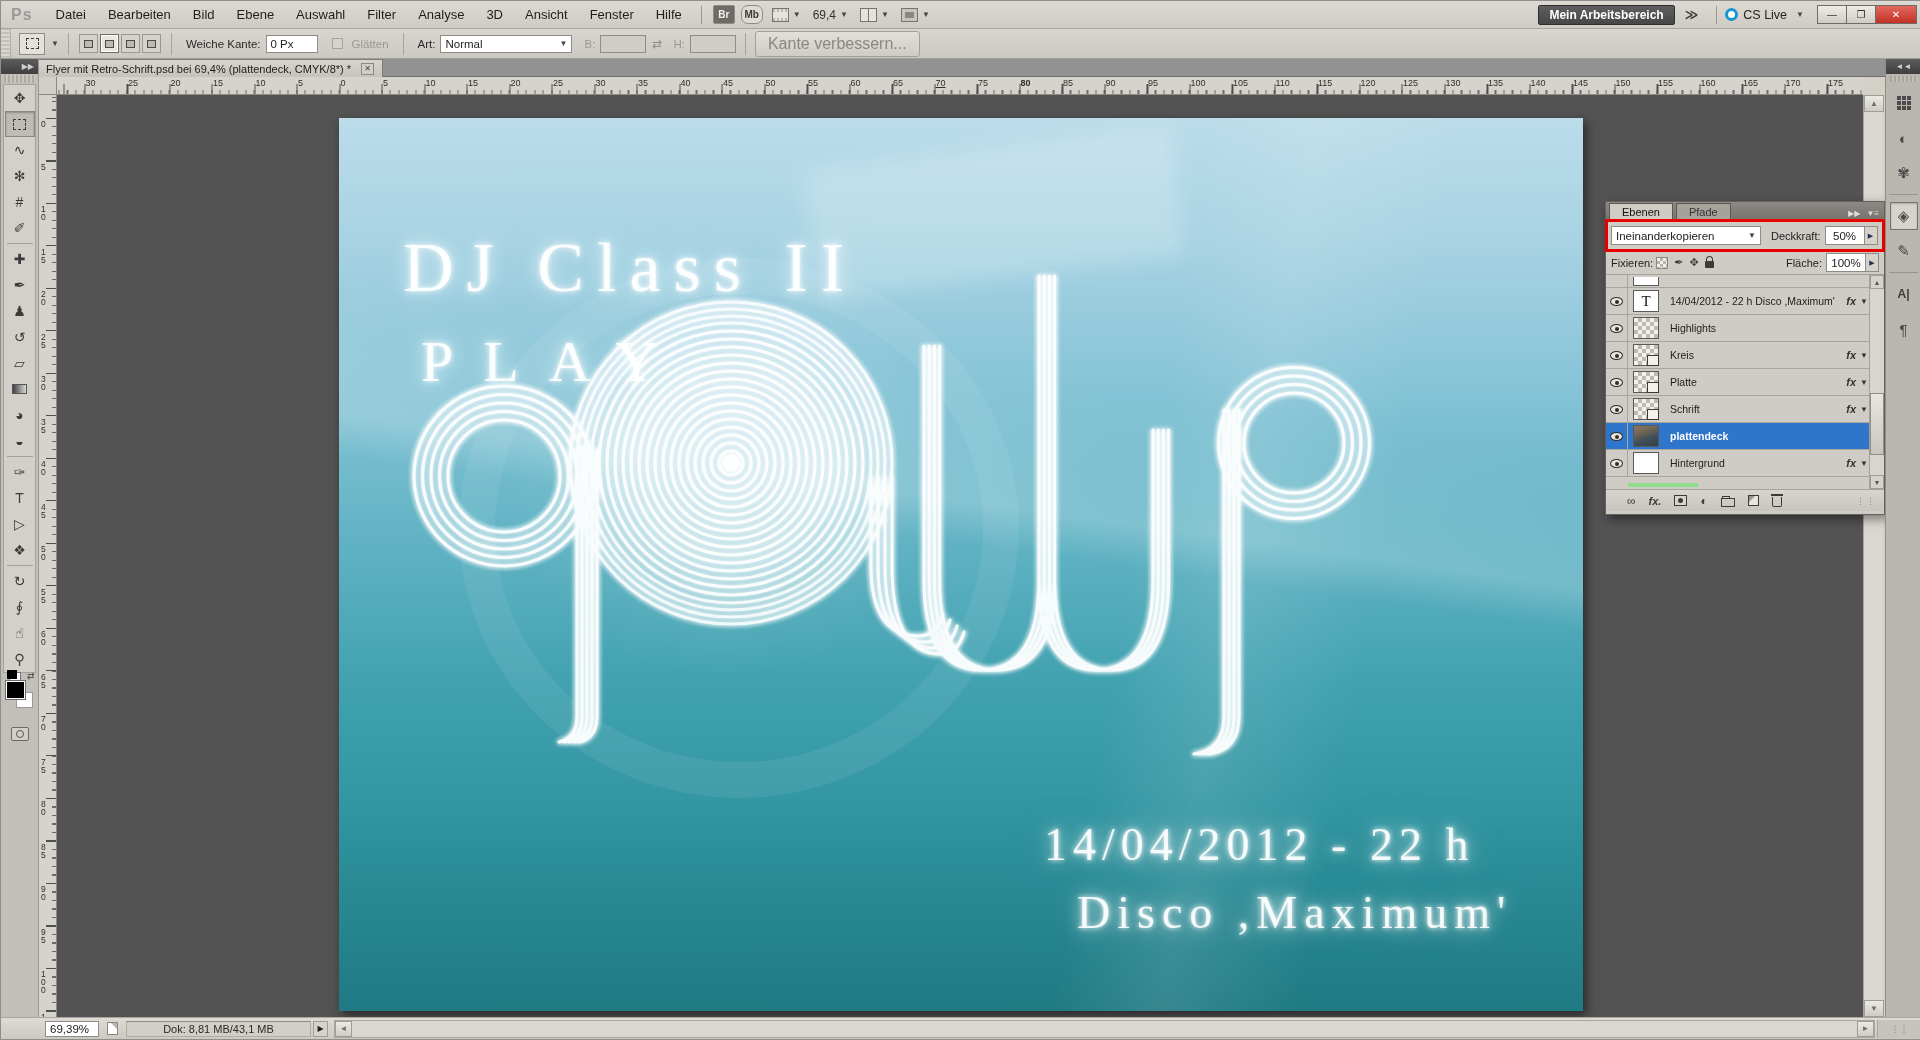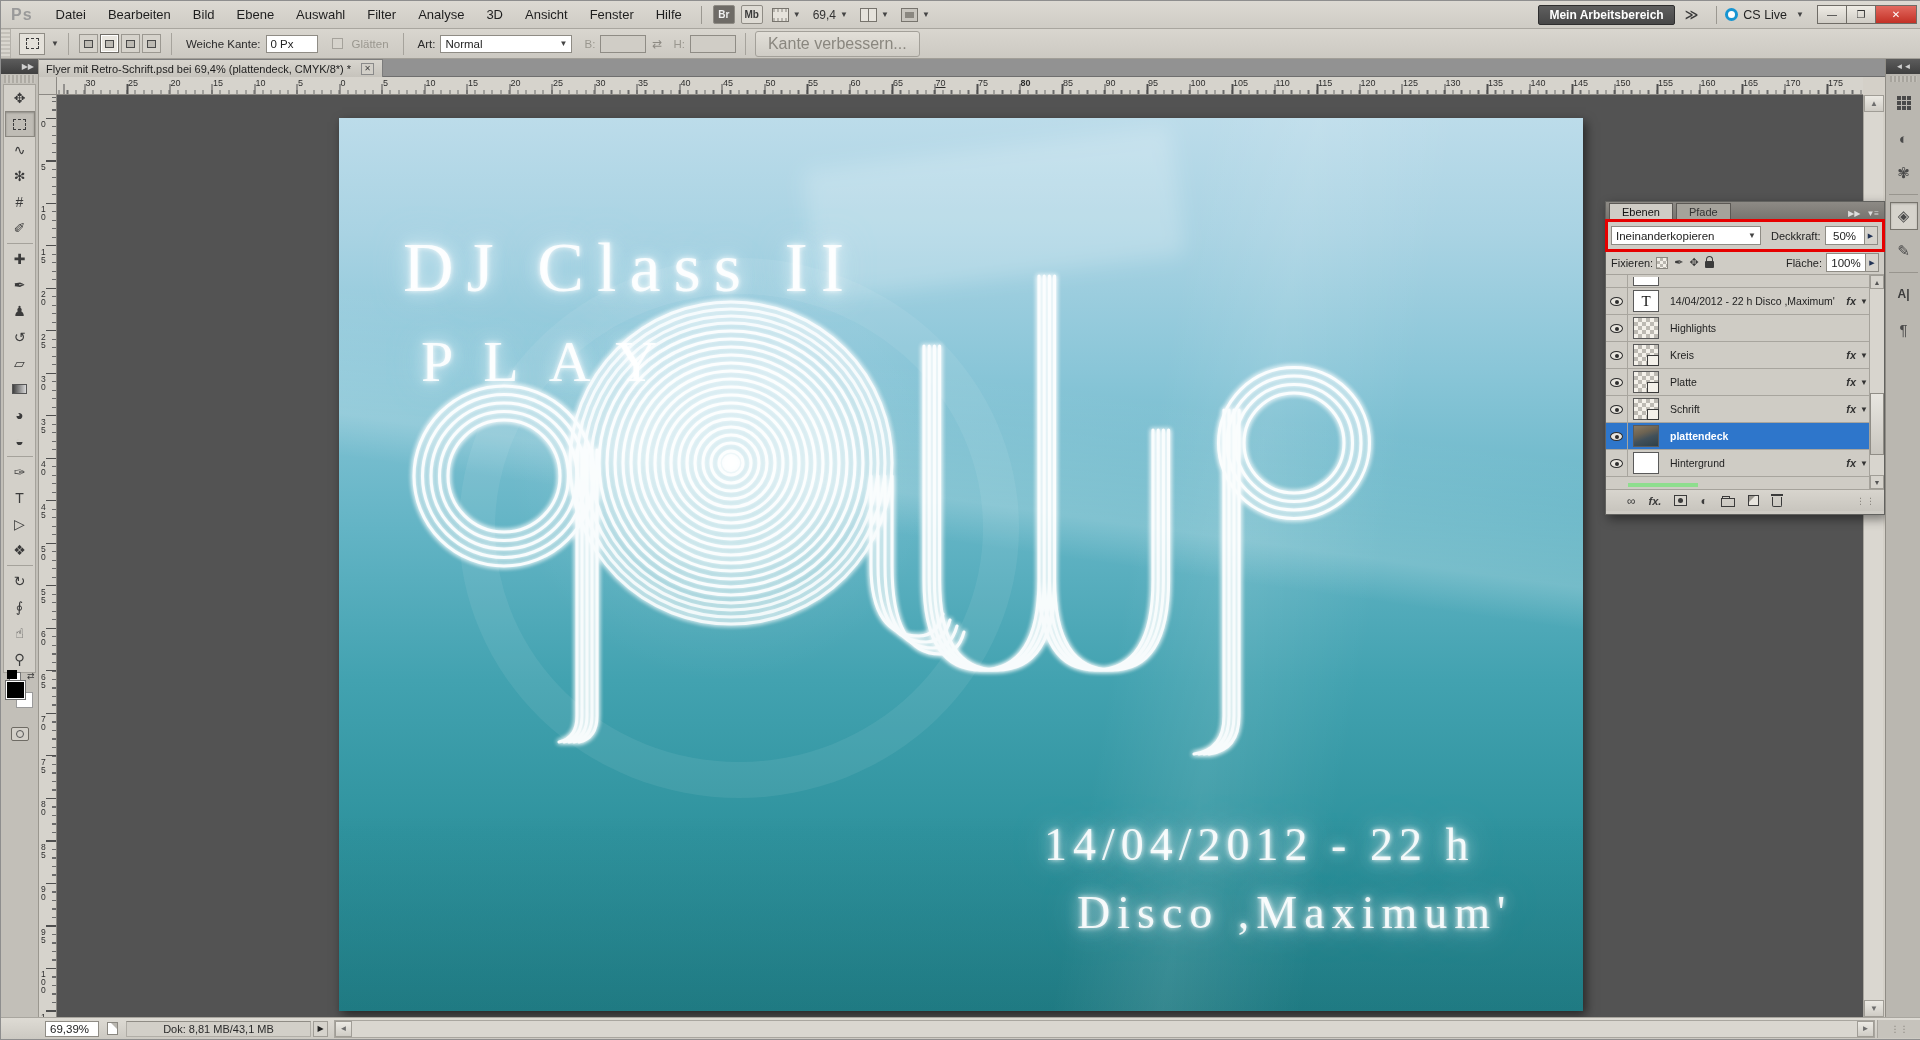--- a/index.html
+++ b/index.html
@@ -10,21 +10,21 @@
 
   
   #menubar { left:0; top:0; width:1920px; height:28px; background:linear-gradient(#dcd9d2,#cfccc5);
              display:flex; align-items:center; border-bottom:1px solid #a9a69f; font-size:13px; color:#1e1e1e; }
   #ps-logo { font-size:16px; font-weight:bold; color:#9a9a9a; padding:0 12px 0 10px; letter-spacing:1px; }
   .menu-item { padding:4px 11px; cursor:default; }
   .mb-sep { width:1px; height:18px; background:#9b9891; margin:0 8px; }
   .mini-btn { height:19px; min-width:22px; display:flex; align-items:center; justify-content:center;
               border:1px solid #8f8c85; border-radius:2px; font-size:10px; font-weight:bold; margin:0 3px; }
   #btn-br { background:#6e6b66; color:#f0f0f0; }
-  #btn-mb { background:#dedbd4; color:#3a3a3a; }
+  #btn-mb { background:#dedbd4; color:#3a3a3a;border-radius:7px; }
   .drop-caret { font-size:8px; color:#444; margin-left:4px; }
   .appbar-group { display:flex; align-items:center; margin:0 6px; }
   #zoom-value { font-size:12px; color:#333; }
   .icon-pane { width:17px; height:14px; border:1px solid #77746d; background:#e6e3dc; position:relative; }
   .icon-pane.split:before { content:""; position:absolute; left:7px; top:0; bottom:0; width:1px; background:#77746d; }
   .icon-pane.film { background:repeating-linear-gradient(90deg,#b7b4ad 0 2px,#e6e3dc 2px 4px) top/100% 3px no-repeat,
                     repeating-linear-gradient(90deg,#b7b4ad 0 2px,#e6e3dc 2px 4px) bottom/100% 3px no-repeat,#e6e3dc; }
   .icon-pane.screen { background:#c8c5be; } .icon-pane.screen:after{ content:""; position:absolute; inset:3px; background:#8a8780; }
   #spacer { flex:1; }
   #workspace-btn { background:linear-gradient(#5f5f5f,#474747); color:#fff; font-weight:bold; font-size:12px;

